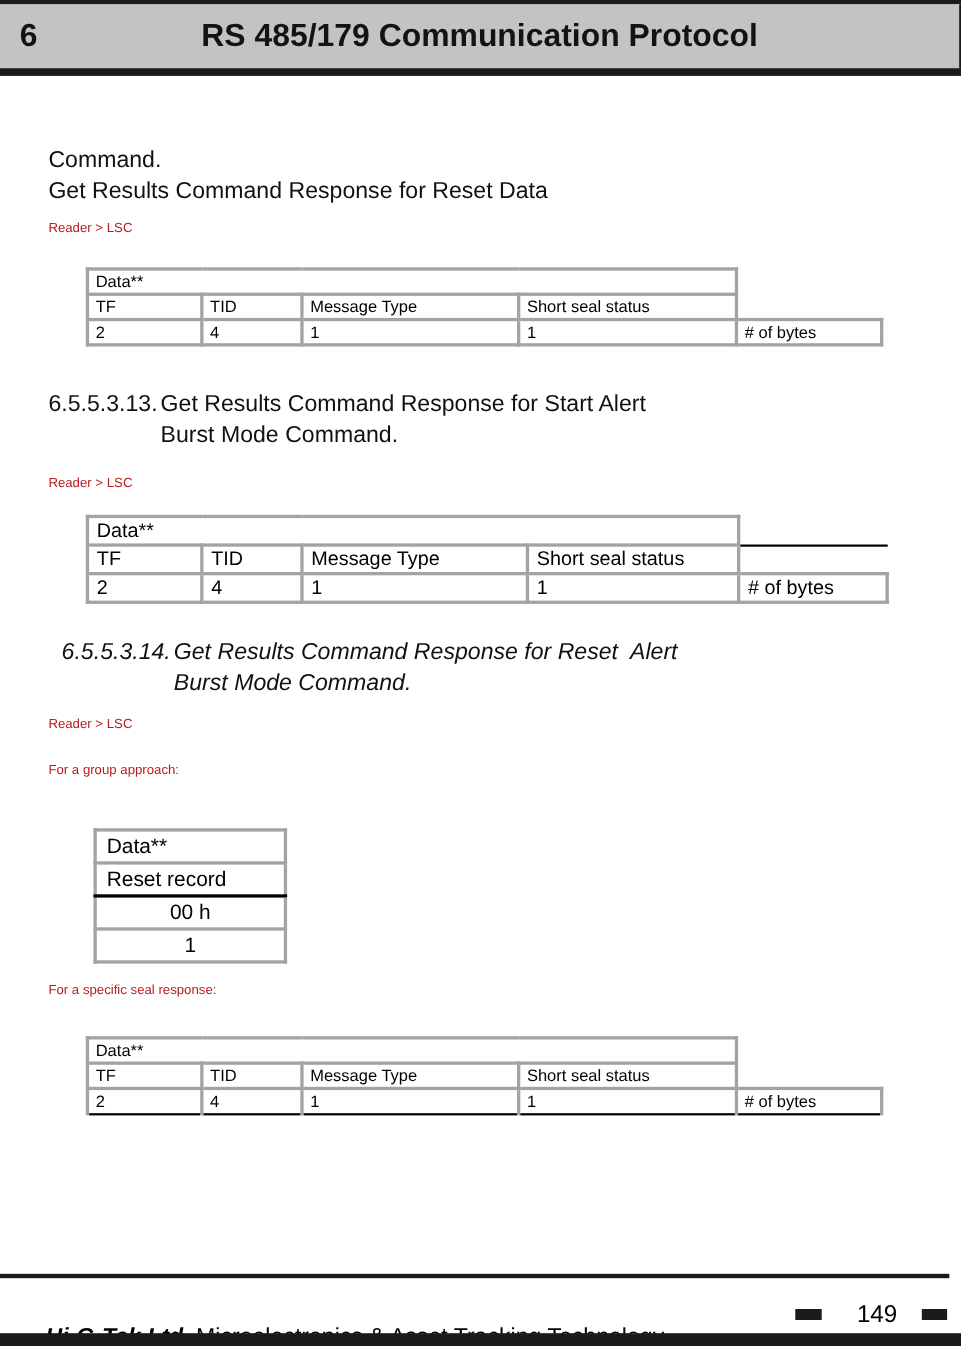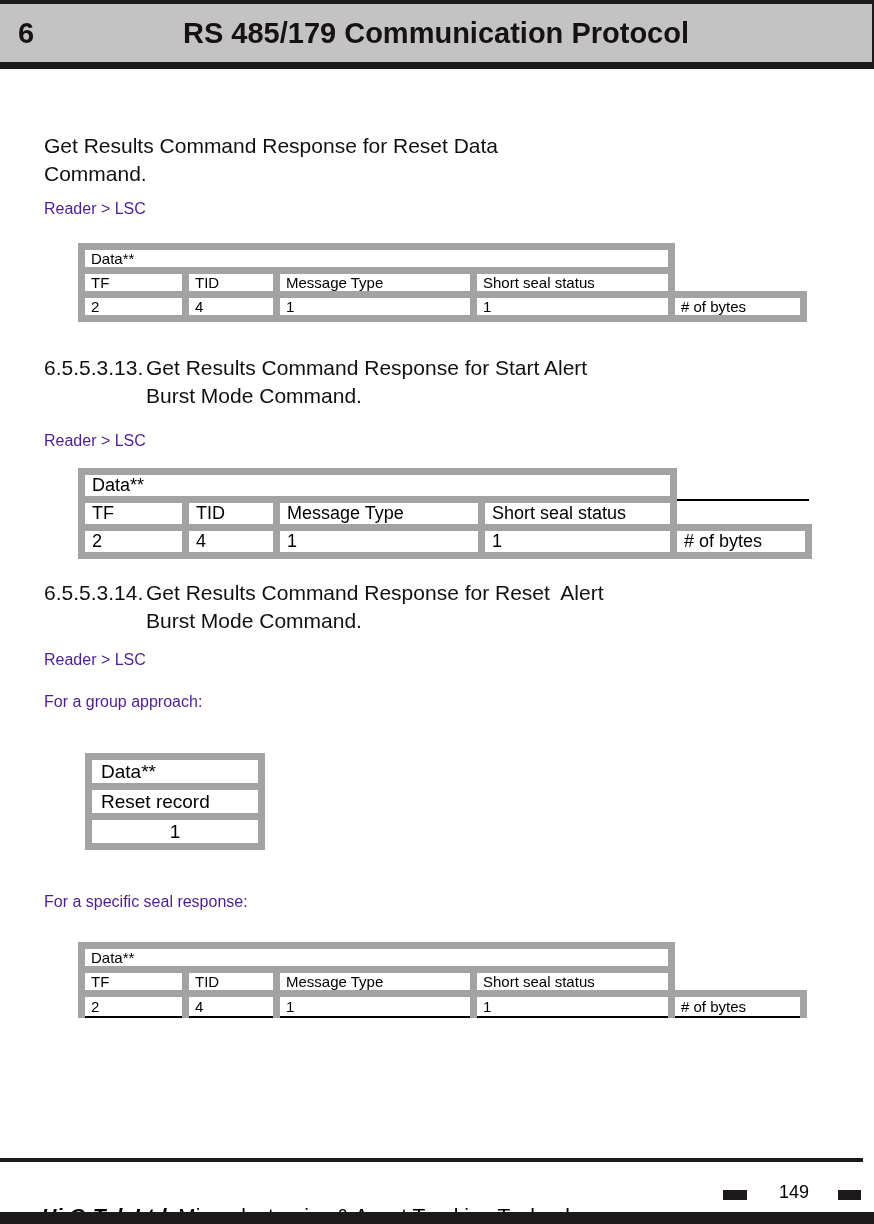--- a/index.html
+++ b/index.html
@@ -23,64 +23,64 @@
   .band-title {
     width:100%; text-align:center; height:58px; line-height:58px;
     font-size:29px; font-weight:bold; color:#161214;
   }
   .band-rule { position:absolute; left:0; top:62px; width:874px; height:7px; background:#1c1a1a; }
 
   
   .hsec { position:absolute; display:flex; font-size:21px; line-height:28px; color:#111; }
   .h-num { flex:0 0 102px; white-space:pre; }
   .h-line { white-space:pre; }
-  .plain { position:absolute; font-size:16px; color:#4c1d95; white-space:pre; }
+  .plain { position:absolute; font-size:12px; color:#b91c1c; white-space:pre; }
 
   
   table { border-collapse:collapse; table-layout:fixed; }
-  td { border:7px solid #a3a3a3; overflow:hidden; white-space:nowrap; }
+  td { border:3px solid #a3a3a3; overflow:hidden; white-space:nowrap; }
   td.empty { border:none; }
   .btable { position:absolute; }
   .t-small td { height:23px; font-size:15px; padding-left:6px; }
   .t-large td { height:26px; font-size:18px; padding-left:7px; }
   .t-large tr.data-row td { border-bottom:2px solid #000; }
   .t-last tr:last-child td { border-bottom:2px solid #000; }
 
   
   .gtable { position:absolute; }
   .gtable td { height:30px; font-size:19px; padding-left:9px; }
   .gtable tr.thick td { border-bottom:3px solid #000; }
   .gtable td.center { text-align:center; padding-left:0; }
 
   
   .f-rule { position:absolute; left:0; top:1158px; width:863px; height:4px; background:#1c1a1a; }
   .f-text { position:absolute; left:18px; top:1180px; font-size:21px; white-space:pre; }
   .f-company { font-weight:bold; font-style:italic; }
   .f-sq { position:absolute; height:10px; background:#1c1a1a; }
   .f-sq1 { left:723px; top:1190px; width:24px; }
   .f-sq2 { left:838px; top:1190px; width:23px; }
-  .f-page { position:absolute; left:779px; top:1182px; font-size:18px; }
+  .f-page { position:absolute; left:779px; top:1182px; font-size:22px; }
   .bottom-bar { position:absolute; left:0; top:1212px; width:874px; height:12px; background:#1c1a1a; }
 </style>
 </head>
 <body>
 
 <div id="page">
 
   <div class="top-bar"></div>
   <div class="band">
     <span class="band-num">6</span>
     <div class="band-title">RS 485/179 Communication Protocol</div>
   </div>
   <div class="band-rule"></div>
 
   <div class="hsec" style="left:44px; top:132px;">
     <span>
+      <span class="h-line" style="display:block">Command.</span>
       <span class="h-line" style="display:block">Get Results Command Response for Reset Data</span>
-      <span class="h-line" style="display:block">Command.</span>
     </span>
   </div>
   <div class="plain" style="left:44px; top:200px;">Reader &gt; LSC</div>
 
   <table class="btable t-small" style="left:78px; top:243px;">
     <colgroup>
         <col style="width:104px">
         <col style="width:91px">
         <col style="width:197px">
         <col style="width:198px">
@@ -140,21 +140,21 @@
     <tr>
       <td>2</td>
       <td>4</td>
       <td>1</td>
       <td>1</td>
       <td># of bytes</td>
     </tr>
   </tbody>
     </table>
 
-  <div class="hsec" style="left:44px; top:579px;">
+  <div class="hsec" style="left:56px; top:579px;font-style:italic;">
     <span class="h-num">6.5.5.3.14.</span>
     <span>
       <span class="h-line" style="display:block">Get Results Command Response for Reset  Alert</span>
       <span class="h-line" style="display:block">Burst Mode Command.</span>
     </span>
   </div>
   <div class="plain" style="left:44px; top:651px;">Reader &gt; LSC</div>
   <div class="plain" style="left:44px; top:693px;">For a group approach:</div>
 
   <table class="gtable" style="left:85px; top:753px;">
@@ -162,20 +162,23 @@
         <col style="width:173px">
       </colgroup>
     <tbody>
         <tr>
       <td>Data**</td>
     </tr>
     <tr class="thick">
       <td>Reset record</td>
     </tr>
     <tr>
+      <td class="center">00 h</td>
+    </tr>
+    <tr>
       <td class="center">1</td>
     </tr>
   </tbody>
     </table>
 
   <div class="plain" style="left:44px; top:893px;">For a specific seal response:</div>
 
   <table class="btable t-small t-last" style="left:78px; top:942px;">
     <colgroup>
         <col style="width:104px">

